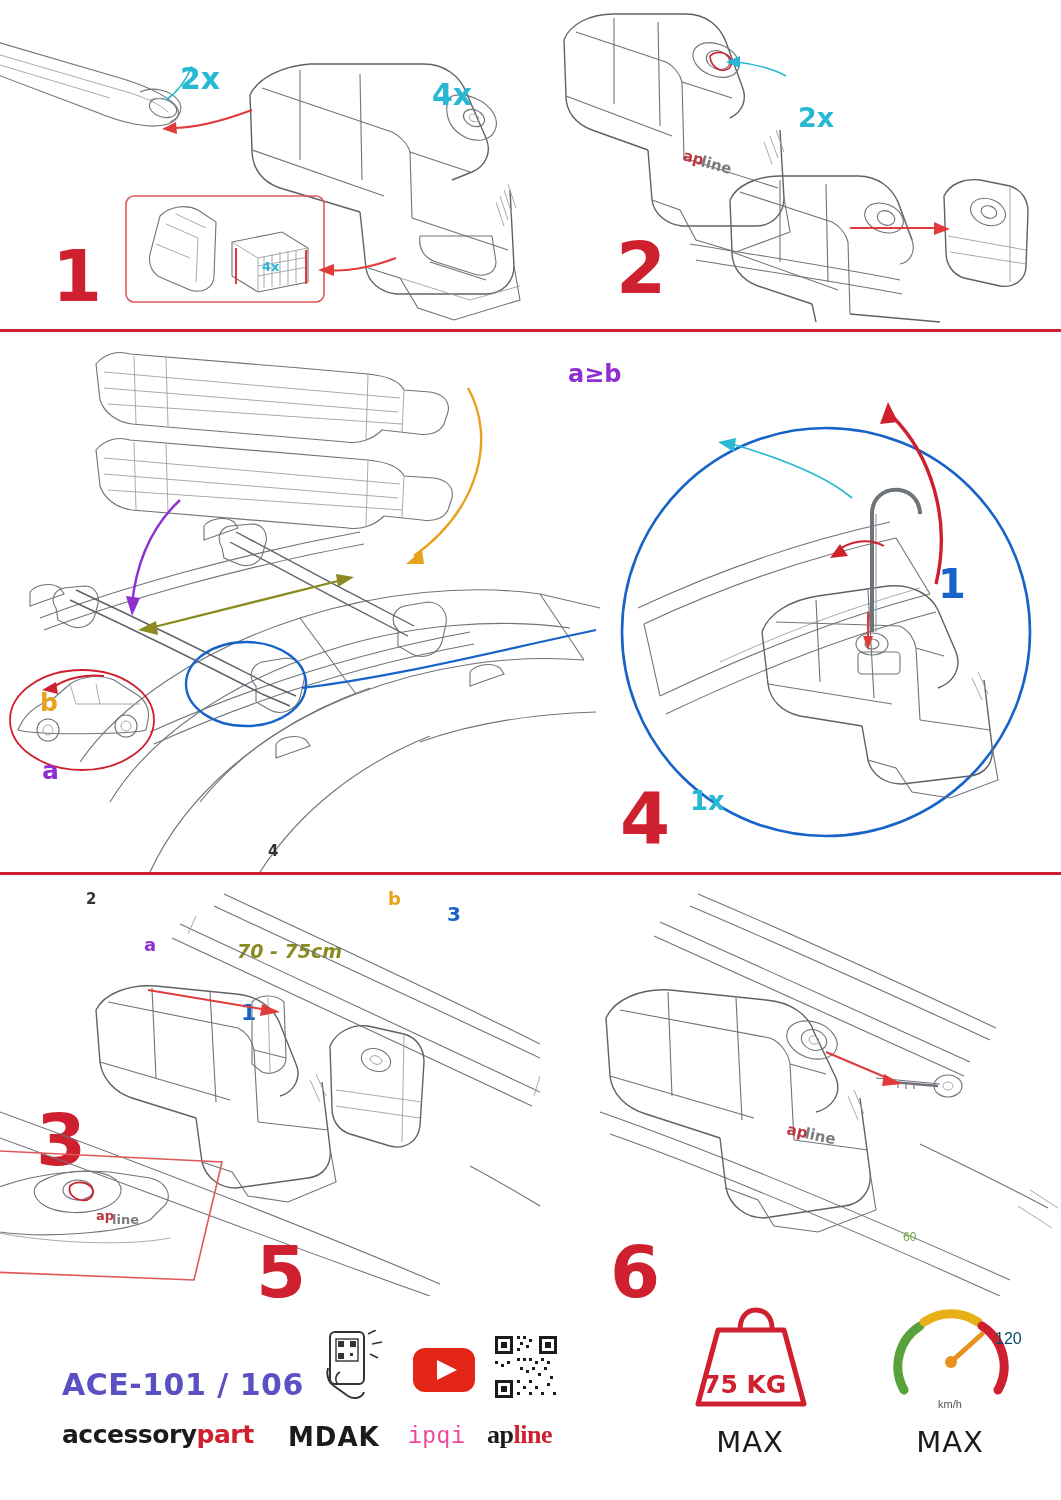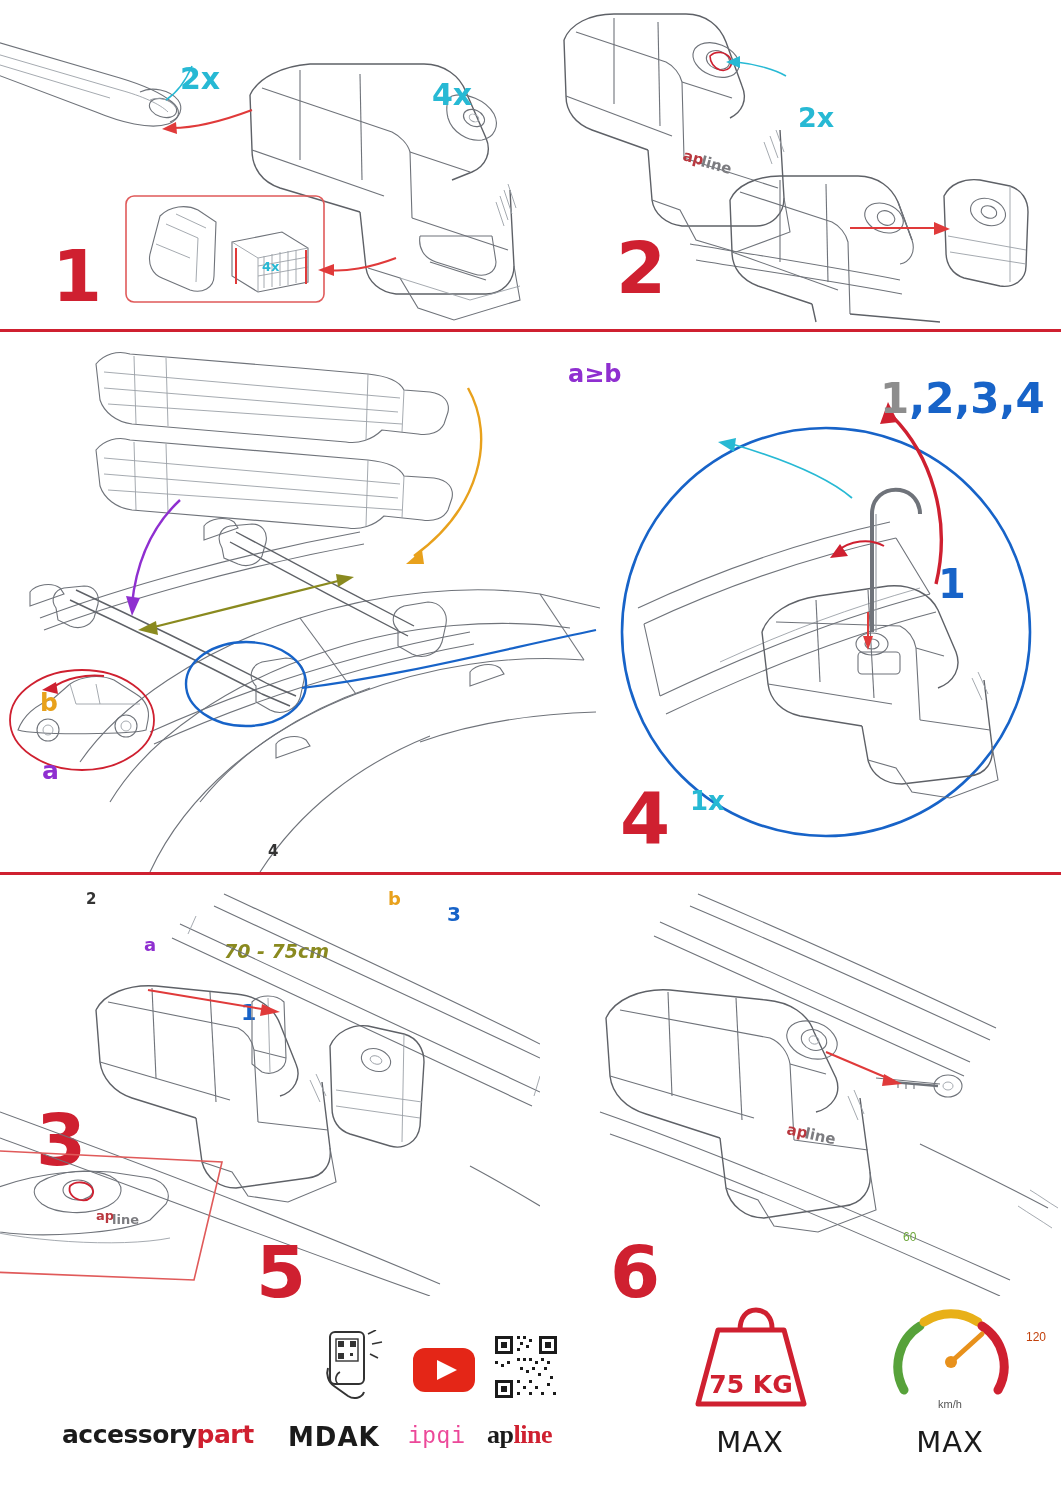--- a/index.html
+++ b/index.html
@@ -43,21 +43,21 @@
 
   .tag {
     position: absolute;
     font-family: "DejaVu Sans", sans-serif;
     font-weight: 700;
     line-height: 1;
   }
   .cyan { color: #27b9d4; margin-top: 24px; }
   .purple { color: #8f2fd0; }
   .orange { color: #e8a11c; }
-  .olive { color: #8a8a1f; }
+  .olive { color: #8a8a1f; margin-left: 13px; }
   .blue { color: #1763c8; }
   .grey { color: #8d8d8d; }
 
   svg { display: block; }
 
   
   .footer-model {
     position: absolute;
     left: 62px;
     top: 1367px;
@@ -108,21 +108,20 @@
     color: #1b1b1b;
     letter-spacing: -0.5px;
   }
   .brand-apline .line { color: #cf2030; }
 
   .weight-label {
     position: absolute;
     left: 703px;
     top: 1370px;
     width: 96px;
-    text-align: center;
     font-family: "DejaVu Sans", sans-serif;
     font-size: 25px;
     font-weight: 700;
     color: #cf2030;
   }
   .max-left {
     position: absolute;
     left: 695px;
     top: 1425px;
     width: 110px;
@@ -156,23 +155,22 @@
     position: absolute;
     left: 903px;
     top: 1230px;
     font-size: 12px;
     color: #6ea83c;
   }
   .gauge-max {
     position: absolute;
     left: 995px;
     top: 1330px;
-    font-size: 12px;
-    color: #c2410c;
-    margin-left: 31px;
+    font-size: 16px;
+    color: #0c4a6e;
   }
 
   .line-thin { fill: none; stroke: #6f737a; stroke-width: 1.1; }
   .line-mid  { fill: none; stroke: #5e6167; stroke-width: 1.4; }
   .line-light{ fill: none; stroke: #9ba0a7; stroke-width: 0.9; }
   .arrow-red { fill: none; stroke: #e03a3a; stroke-width: 2; }
   .box-red   { fill: none; stroke: #e05a5a; stroke-width: 1.6; }
 </style>
 </head>
 <body>
@@ -425,23 +423,20 @@
       <path fill="none" stroke="#27b9d4" stroke-width="1.8" d="M132,112 C180,126 226,144 252,166"></path>
       <polygon points="136,106 118,110 134,120" fill="#27b9d4"></polygon>
     </svg>
 
     <div class="tag purple" style="left:-32px;top:30px;font-size:24px;">a≥b</div>
     <div class="tag cyan" style="left:90px;top:432px;font-size:26px;">1x</div>
     <div class="tag" style="left:880px;top:372px;font-size:46px;position:fixed;"></div>
     <div class="step-num" style="left:20px;top:450px;">4</div>
   </div>
 
-  <div style="position:absolute;left:880px;top:378px;font-family:'DejaVu Sans',sans-serif;font-weight:700;font-size:42px;line-height:1;">
-    <span class="grey">1</span><span class="blue">,2,3,4</span>
-  </div>
   <div class="tag blue" style="left:938px;top:564px;font-size:40px;">1</div>
 
   <div class="panel" style="left:0;top:876px;width:540px;height:420px;">
     <svg width="540" height="420" viewBox="0 0 540 420">
 
       <path class="line-thin" d="M180,48 C280,94 420,160 540,216"></path>
       <path class="line-thin" d="M172,62 C272,108 412,174 532,230"></path>
       <path class="line-thin" d="M214,30 C300,70 430,130 540,182"></path>
       <path class="line-thin" d="M224,18 C310,58 440,118 540,168"></path>
       <path class="line-light" d="M196,40 L188,58 M540,200 L534,220"></path>
@@ -526,20 +521,21 @@
       <path class="line-thin" d="M358,206 L358,212 M366,206 L366,213 M374,207 L374,213"></path>
       <ellipse class="line-thin" cx="408" cy="210" rx="14" ry="11"></ellipse>
       <ellipse class="line-light" cx="408" cy="210" rx="5" ry="4"></ellipse>
 
       <path class="arrow-red" d="M286,176 L352,204"></path>
       <polygon points="344,198 362,208 342,210" fill="#e03a3a"></polygon>
     </svg>
     <div class="step-num" style="left:70px;top:360px;">6</div>
   </div>
 
+  <div class="footer-model">ACE-101 / 106</div>
 
   <div class="brand-accessory">
     <span>accessory</span><span class="part">part</span>
   </div>
   <div class="brand-mdak">MDAK</div>
   <div class="brand-ipqi">ipqi</div>
   <div class="brand-apline">
     <span>ap</span><span class="line">line</span>
   </div>
 

